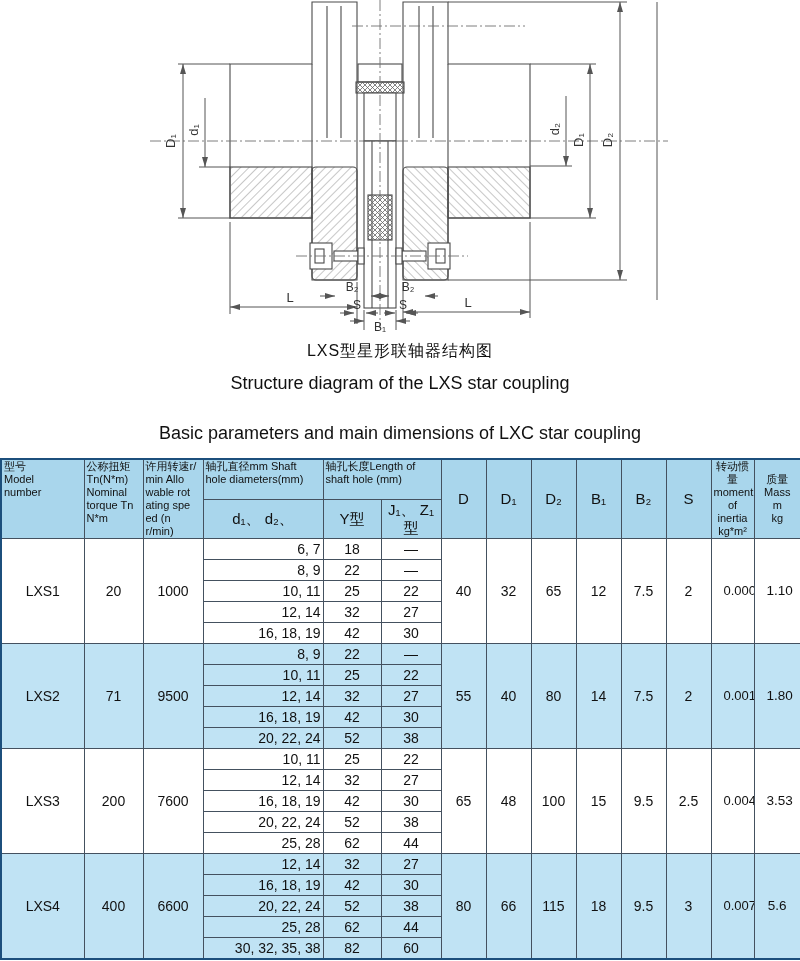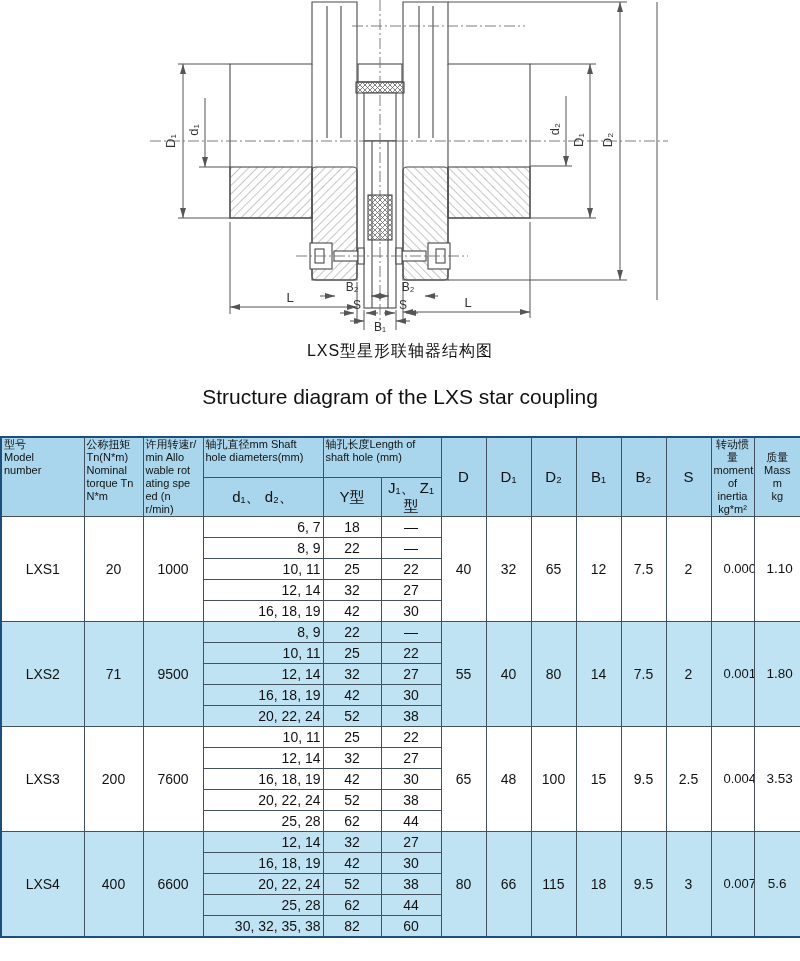--- a/index.html
+++ b/index.html
@@ -10,21 +10,21 @@
   }
   html,body{margin:0;padding:0;background:#ffffff;}
   body{
     width:800px;height:961px;overflow:hidden;
     font-family:"Liberation Sans","DejaVu Sans",sans-serif;
     color:#111;
   }
   .drawing-wrap{width:800px;height:332px;}
   .caption{ text-align:center; line-height:1.4; }
   .caption .cn{font-size:16px; letter-spacing:1px;}
-  .caption .en{font-size:21px; margin-top:20px;}
+  .caption .en{font-size:18px; margin-top:9px;}
   .caption1{margin-top:8px;}
   .caption2{margin-top:24px;}
   table.spec{
     width:800px; border-collapse:collapse; table-layout:fixed;
     margin-top:12px;
     border:2px solid var(--outer);
   }
   table.spec th, table.spec td{
     border:1px solid var(--border);
     font-weight:normal;
@@ -188,20 +188,21 @@
   </g>
 </svg>
 </div>
 
 <div class="caption caption1">
   <div class="cn">LXS型星形联轴器结构图</div>
   <div class="en">Structure diagram of the LXS star coupling</div>
 </div>
 
 <div class="caption caption2">
+  <div class="en">Basic parameters and main dimensions of LXC star coupling</div>
 </div>
 
 <table class="spec">
   <colgroup>
     <col style="width:83px">
       <col style="width:59px">
       <col style="width:60px">
     <col style="width:120px">
       <col style="width:58px">
       <col style="width:60px">

